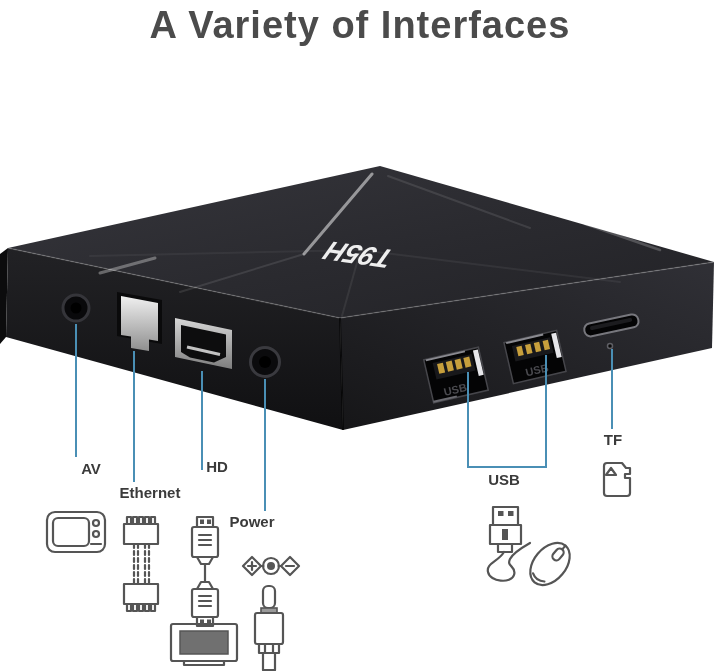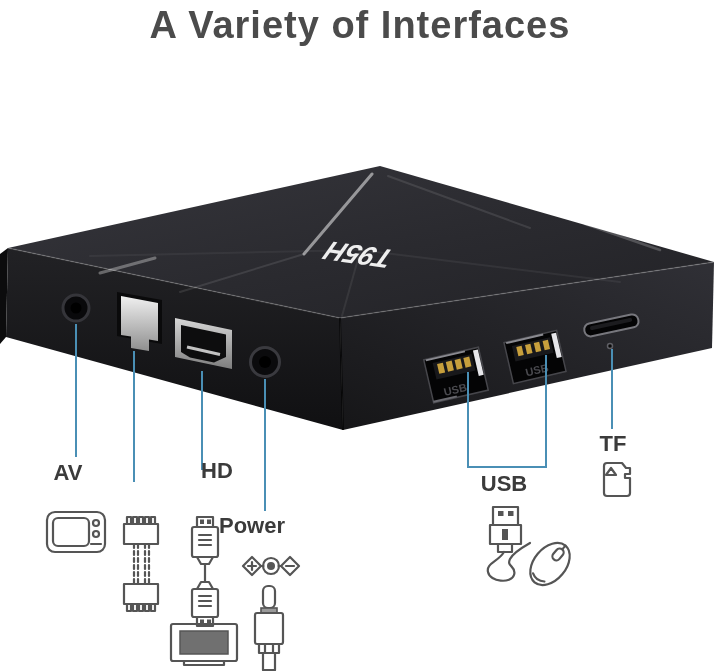--- a/index.html
+++ b/index.html
@@ -1,23 +1,23 @@
 <!DOCTYPE html>
 <html><head>
 <meta charset="utf-8">
 <style>
   html,body{margin:0;padding:0;background:#fff;}
   .stage{position:relative;width:720px;height:671px;background:#fff;overflow:hidden;
          font-family:"Liberation Sans",sans-serif;}
   .title{position:absolute;top:4px;left:0;width:100%;text-align:center;
          font-size:38px;font-weight:bold;color:#4b4b4b;letter-spacing:1px;}
   .scene{position:absolute;left:0;top:0;}
-  .port-label{position:absolute;transform:translateX(-50%);font-size:22px;font-weight:bold;
+  .port-label{position:absolute;transform:translateX(-50%);font-size:15px;font-weight:bold;
               color:#3b3b3b;white-space:nowrap;}
-  #lab-av{left:68px;top:460px}
+  #lab-av{left:91px;top:460px}
   #lab-ethernet{left:150px;top:484px}
   #lab-hd{left:217px;top:458px}
   #lab-power{left:252px;top:513px}
   #lab-usb{left:504px;top:471px}
   #lab-tf{left:613px;top:431px}
   .oicon{position:absolute;}
   .oicon .s{stroke:#555;fill:none;stroke-width:2.2;stroke-linejoin:round;stroke-linecap:round;}
   .oicon .f{fill:#555;stroke:none;}
   #icon-av{left:45px;top:510px}
   #icon-ethernet{left:118px;top:512px}
@@ -141,20 +141,21 @@
       <line x1="76" y1="324" x2="76" y2="457"></line>
       <line x1="134" y1="351" x2="134" y2="482"></line>
       <line x1="202" y1="371" x2="202" y2="470"></line>
       <line x1="265" y1="379" x2="265" y2="511"></line>
       <polyline points="468,372 468,467 546,467 546,355"></polyline>
       <line x1="612" y1="349" x2="612" y2="429"></line>
     </g>
   </svg>
 
   <div class="port-label" id="lab-av">AV</div>
+  <div class="port-label" id="lab-ethernet">Ethernet</div>
   <div class="port-label" id="lab-hd">HD</div>
   <div class="port-label" id="lab-power">Power</div>
   <div class="port-label" id="lab-usb">USB</div>
   <div class="port-label" id="lab-tf">TF</div>
 
   <svg class="oicon" id="icon-av" width="64" height="48" viewBox="0 0 64 48">
     <rect class="s" x="2" y="2" width="58" height="40" rx="8"></rect>
     <rect class="s" x="8" y="8" width="36" height="28" rx="5"></rect>
     <circle class="s" cx="51" cy="13" r="3"></circle>
     <circle class="s" cx="51" cy="24" r="3"></circle>

